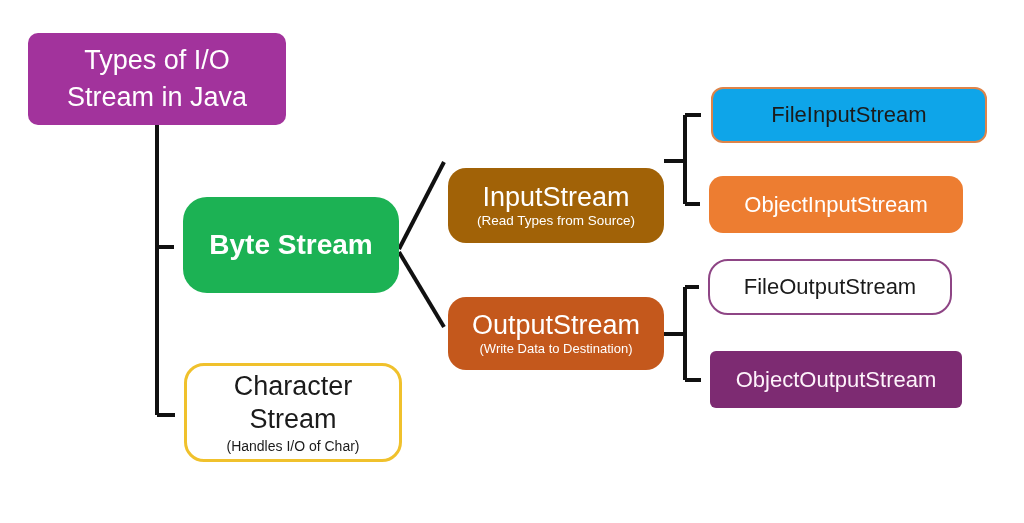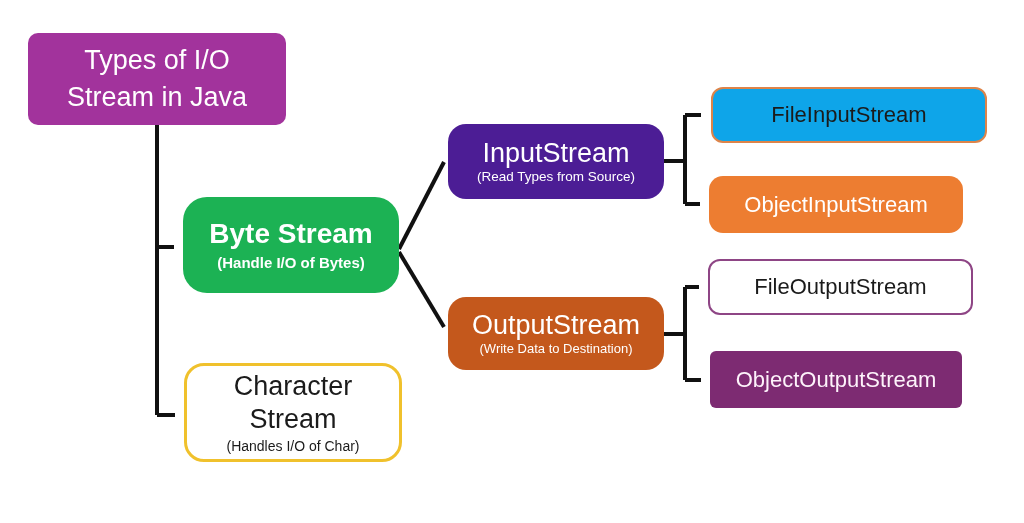--- a/index.html
+++ b/index.html
@@ -70,22 +70,22 @@
   .node-fis {
     left: 711px; top: 87px; width: 276px; height: 56px;
     border-radius: 12px; background: #0ea5e9; color: #1b1b1b;
     border: 2px solid;
   }
   .node-ois {
     left: 709px; top: 176px; width: 254px; height: 57px;
     border-radius: 14px; color: #ffffff;
   }
   .node-fos {
-    left: 708px; top: 259px; width: 265px; height: 56px;
-    border-radius: 12px; background: #ffffff; color: #1b1b1b;
+    left: 708px; top: 259px; width: 244px; height: 56px;
+    border-radius: 20px; background: #ffffff; color: #1b1b1b;
     border: 2px solid;
   }
   .node-oos {
     left: 710px; top: 351px; width: 252px; height: 57px;
     border-radius: 6px; color: #fdf2fa;
   }
 </style>
 </head>
 <body>
 
@@ -111,29 +111,28 @@
     <path stroke="currentColor" d="M685,287 H699" marker-end="url(#arrow)"></path>
     <path stroke="currentColor" d="M685,380 H701" marker-end="url(#arrow)"></path>
   </svg>
 
   <div class="node node-root" style="background: rgb(162, 51, 156);">
     <div class="label">Types of I/O Stream in Java</div>
   </div>
 
   <div class="node node-byte" style="background: rgb(28, 178, 84);">
     <div class="label">Byte Stream</div>
-    <div class="note">(Handle I/O of Bytes)</div>
   </div>
 
   <div class="node node-char" style="border-color: rgb(240, 193, 44);">
     <div class="label">Character Stream</div>
     <div class="note">(Handles I/O of Char)</div>
   </div>
 
-  <div class="node node-input" style="background: #4c1d95;">
+  <div class="node node-input" style="background: #a16207; margin-top: 44px;">
     <div class="label">InputStream</div>
     <div class="note">(Read Types from Source)</div>
   </div>
 
   <div class="node node-output" style="background: rgb(196, 88, 28);">
     <div class="label">OutputStream</div>
     <div class="note">(Write Data to Destination)</div>
   </div>
 
   <div class="node node-fis leaf" style="border-color: rgb(222, 132, 73);">

